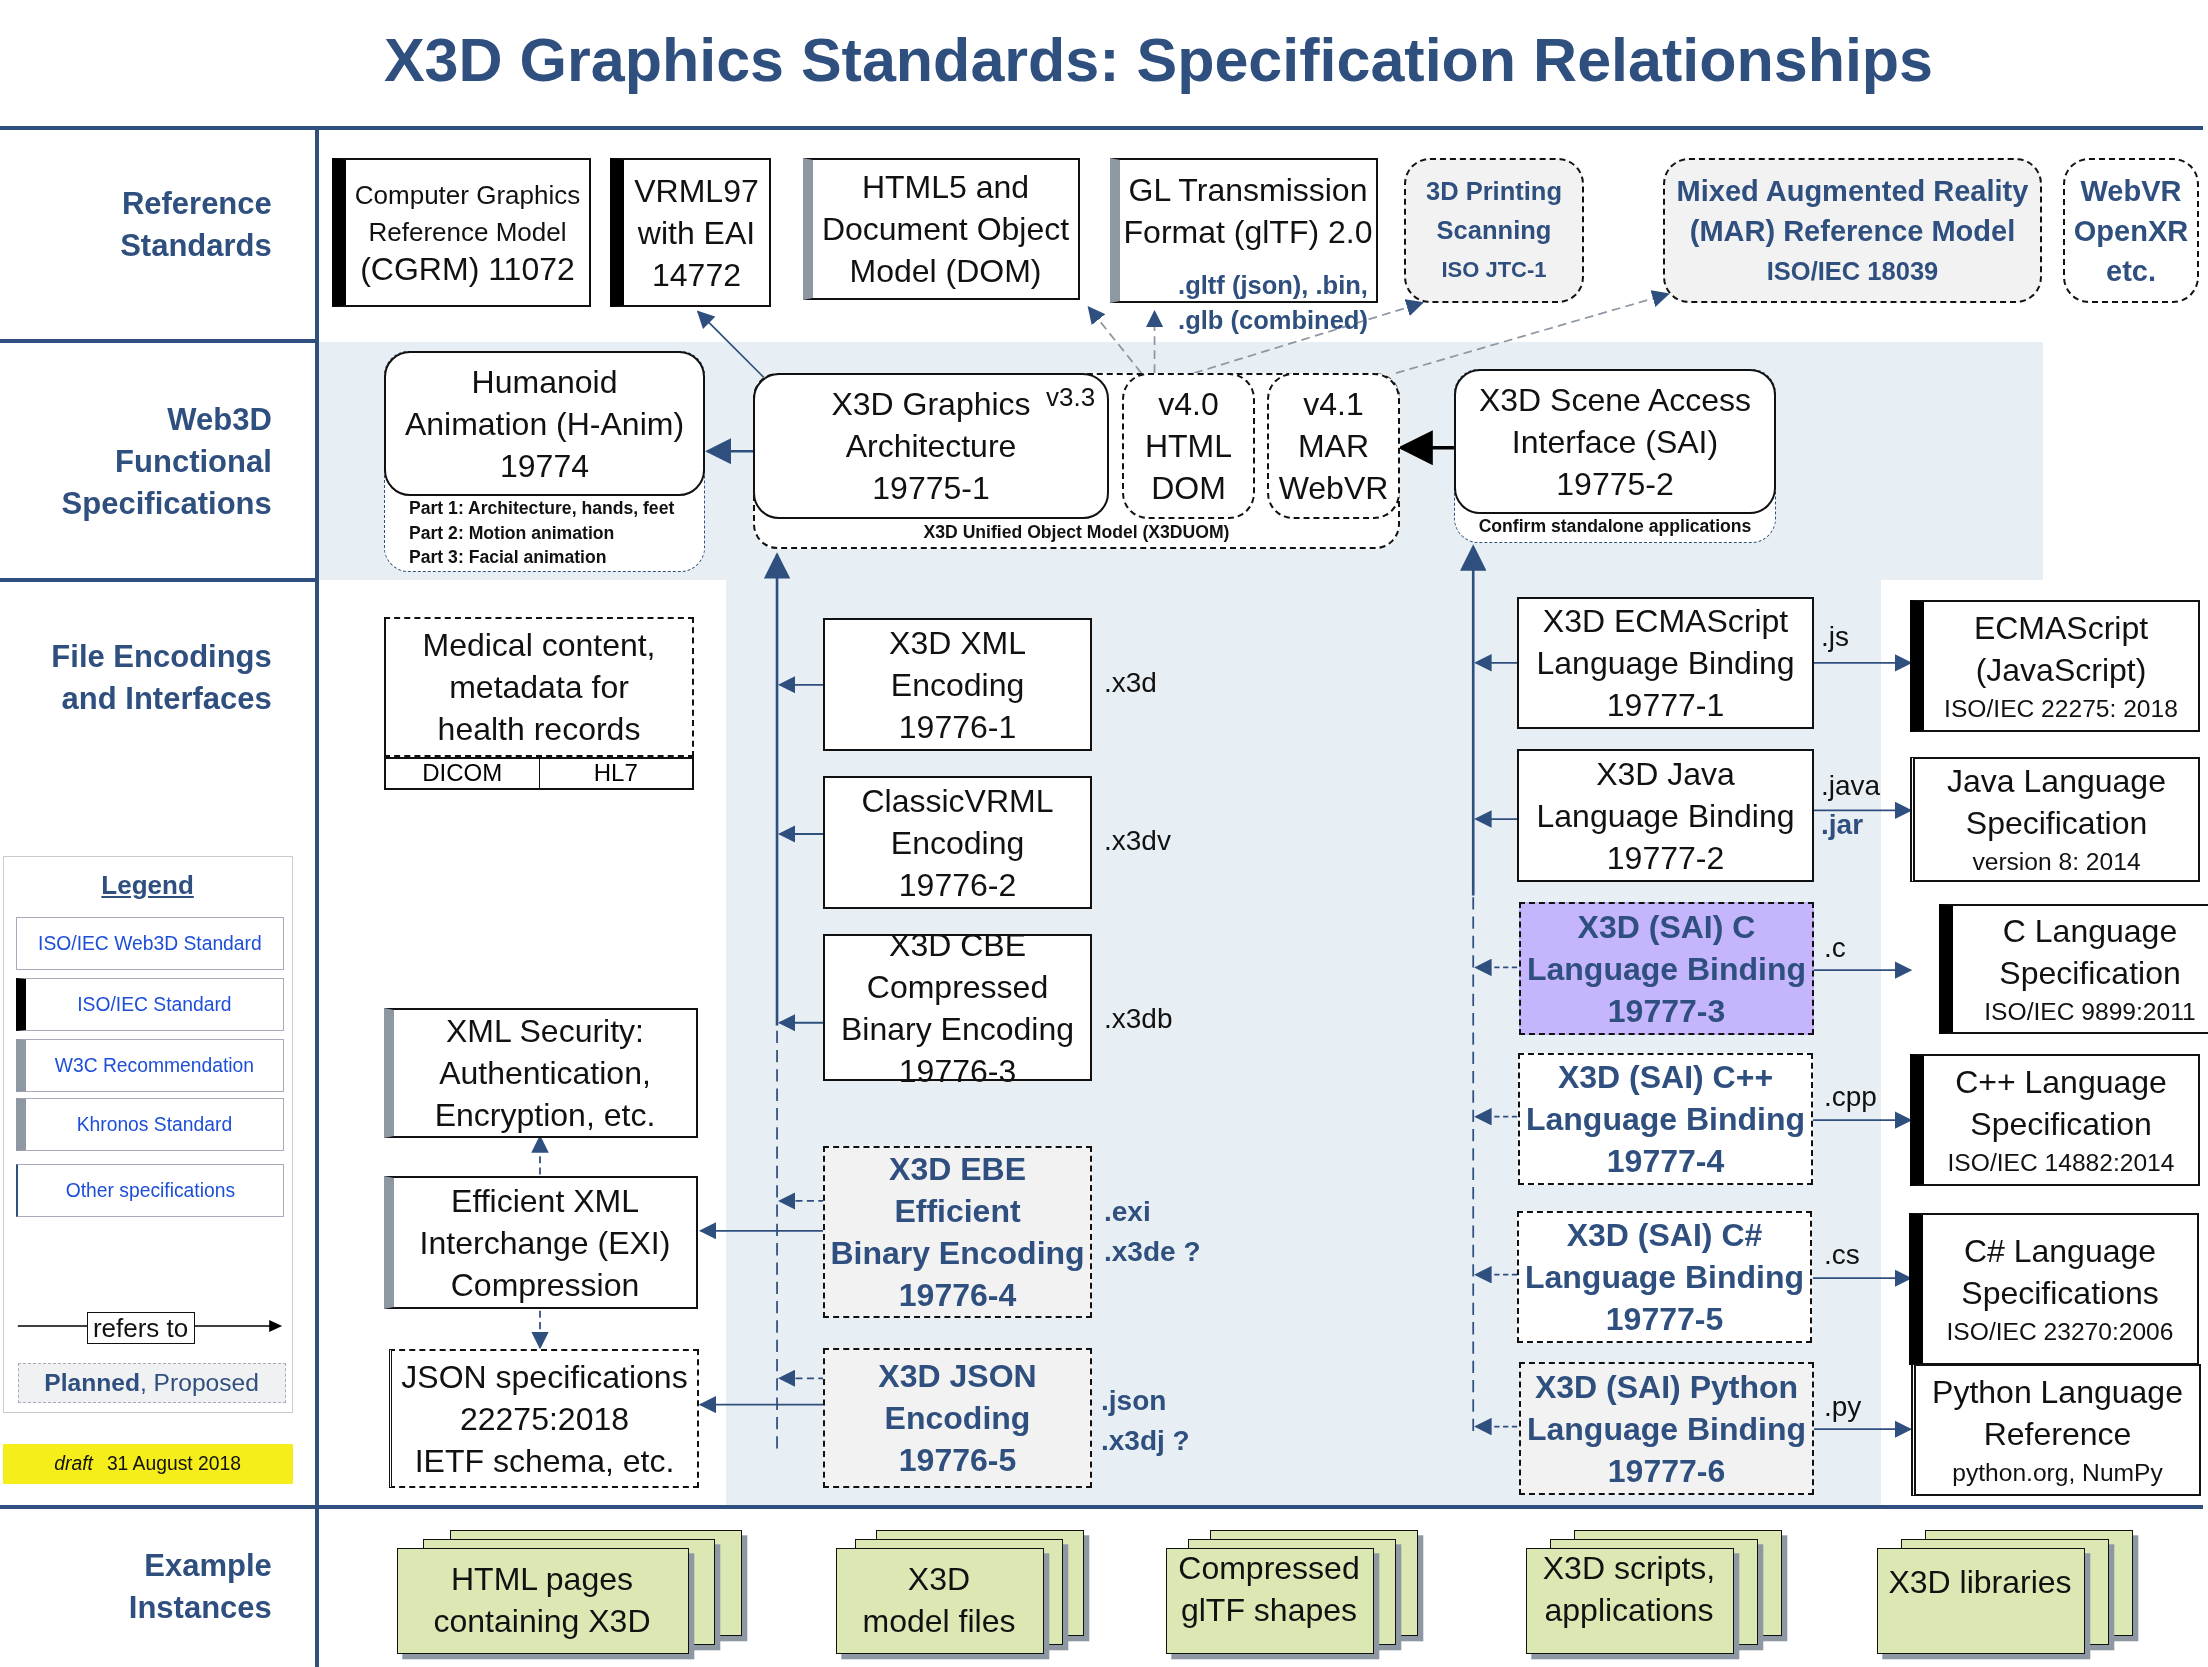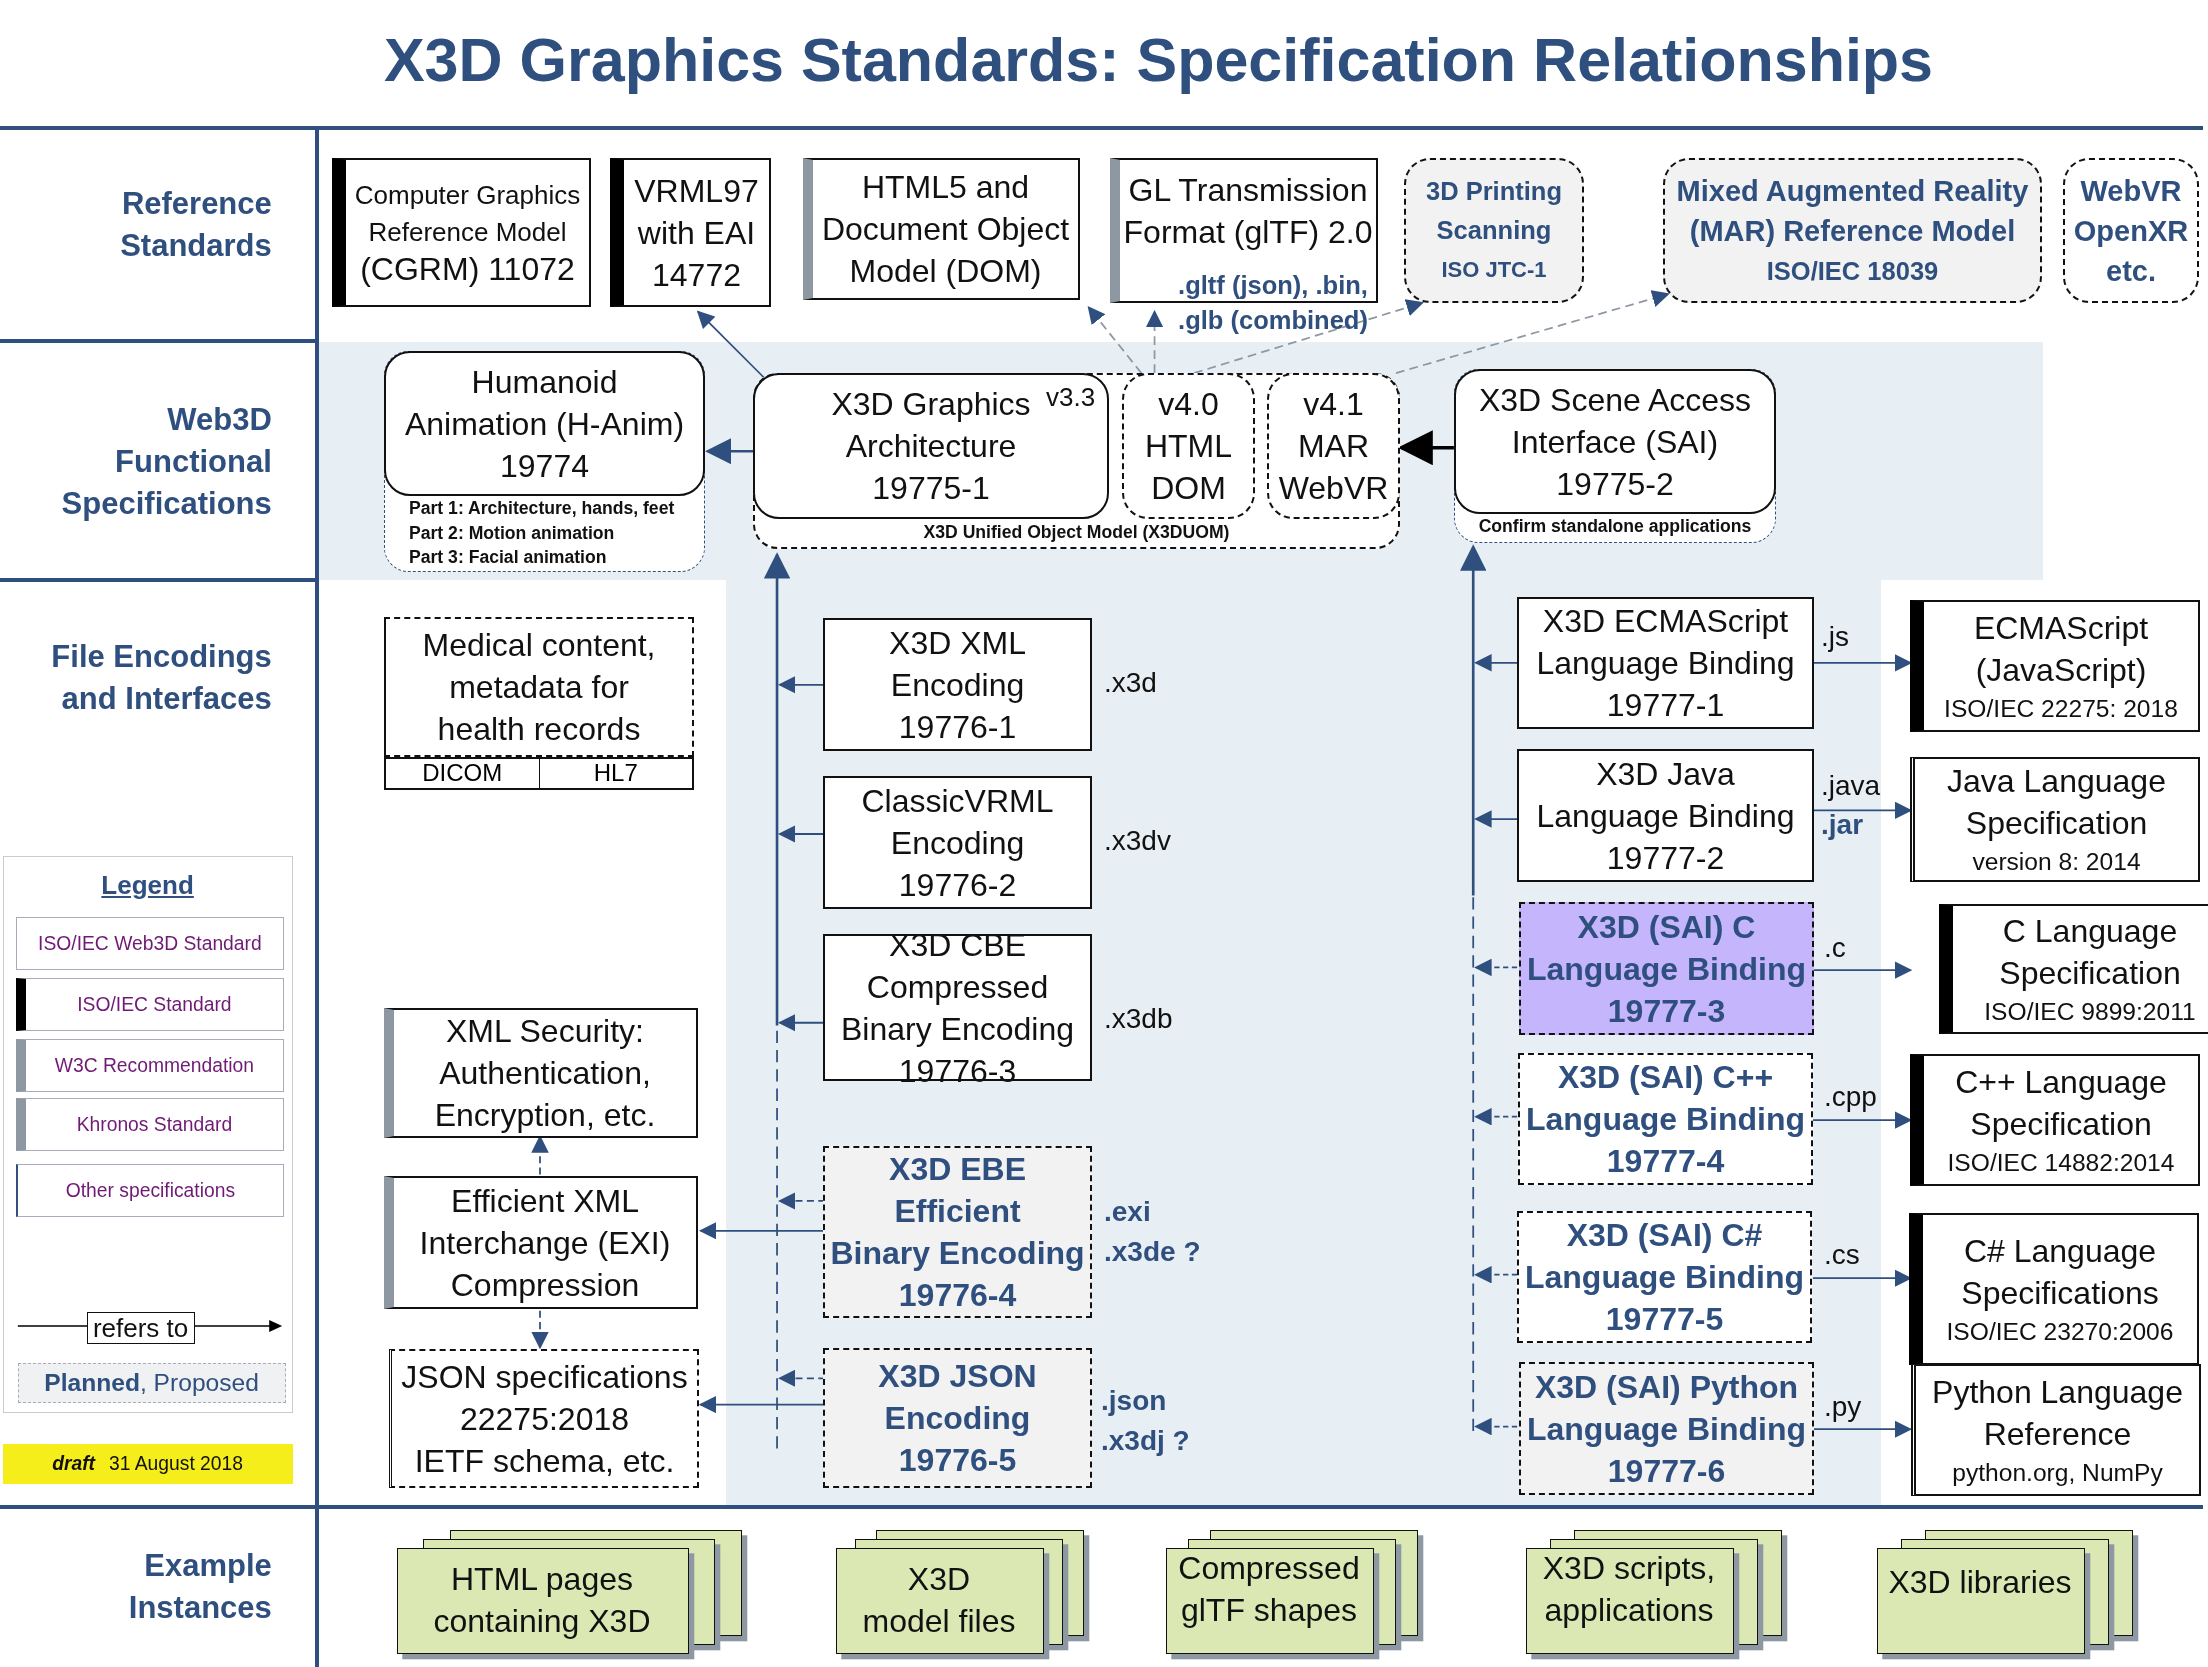--- a/index.html
+++ b/index.html
@@ -15,21 +15,21 @@
   .box.w3c{border-left:10.5px solid #8e98a3;}
   .box.other{border-left:2.6px double #111;}
   .box.rounded{border-radius:26px;}
   .box.planned{background:#f2f2f2;border:2.6px dashed #111;color:#2f4f7f;font-weight:bold;}
   .box.dashed{border:2.6px dashed #111;}
   .small{font-size:24.6px;line-height:35px;}
   .ext{font-size:28px;color:#111;}
   .ext.blue{color:#2f4f7f;font-weight:bold;}
   .legend{left:2.6px;top:856px;width:290px;height:557px;border:1.8px solid #c8ccd0;background:#fff;}
   .legend-title{top:13px;left:0;width:100%;text-align:center;color:#2f4f7f;font-weight:bold;font-size:26px;text-decoration:underline;}
-  .legend-item{left:12.3px;width:268px;height:53px;border:1.8px solid #aab;background:#fff;display:flex;align-items:center;justify-content:center;font-size:19.3px;color:#701a75;}
+  .legend-item{left:12.3px;width:268px;height:53px;border:1.8px solid #aab;background:#fff;display:flex;align-items:center;justify-content:center;font-size:19.3px;color:#1d4ed8;}
   .draft{left:2.6px;top:1444px;width:290px;height:40px;background:#f5ee1a;display:flex;align-items:center;justify-content:center;font-size:19.3px;color:#111;}
   .doc{position:absolute;}
   .sheet{position:absolute;background:#dbe8b4;border:1.8px solid #111;box-shadow:5.3px 5.3px 0 #8e98a3;}
   .doc-text{position:absolute;display:flex;align-items:center;justify-content:center;text-align:center;font-size:32px;line-height:42px;color:#111;}
   svg.arrows{position:absolute;left:0;top:0;}
 </style>
 </head>
 <body>
 
 <div class="abs title">X3D Graphics Standards:  Specification Relationships</div>
@@ -344,21 +344,21 @@
     <line x1="0" y1="15" x2="295" y2="15" stroke="#000" stroke-width="2"></line>
     <path d="M290,8 L305,15 L290,22 z" fill="#000"></path>
   </svg>
   <div class="abs" style="left:83px;top:455px;padding:0 5.3px;background:#fff;border:1.8px solid #111;font-size:26px;line-height:30px;color:#111;">refers to</div>
   <div class="abs" style="left:14px;top:506px;width:268px;height:40px;border:1.8px dashed #aab;background:#f0f1f3;display:flex;align-items:center;justify-content:center;font-size:24.6px;color:#2f4f7f;">
     <b>Planned</b>
       <span>, Proposed</span>
   </div>
 </div>
 <div class="abs draft">
-  <i style="font-weight:bold;margin-right:14px;">draft</i>
+  <i style="font-weight:normal;margin-right:14px;">draft</i>
   <span>31 August 2018</span>
 </div>
 
 <div class="doc" style="left:397px;top:1530px;width:347px;height:119px;">
   <div class="sheet" style="left:53px;top:0;width:290px;height:104px;"></div>
   <div class="sheet" style="left:26px;top:8.8px;width:290px;height:104px;"></div>
   <div class="sheet" style="left:0;top:17.6px;width:290px;height:104px;"></div>
   <div class="doc-text" style="left:0;top:17.6px;width:290px;height:104px;">
     <div>
         <div>HTML pages</div>

